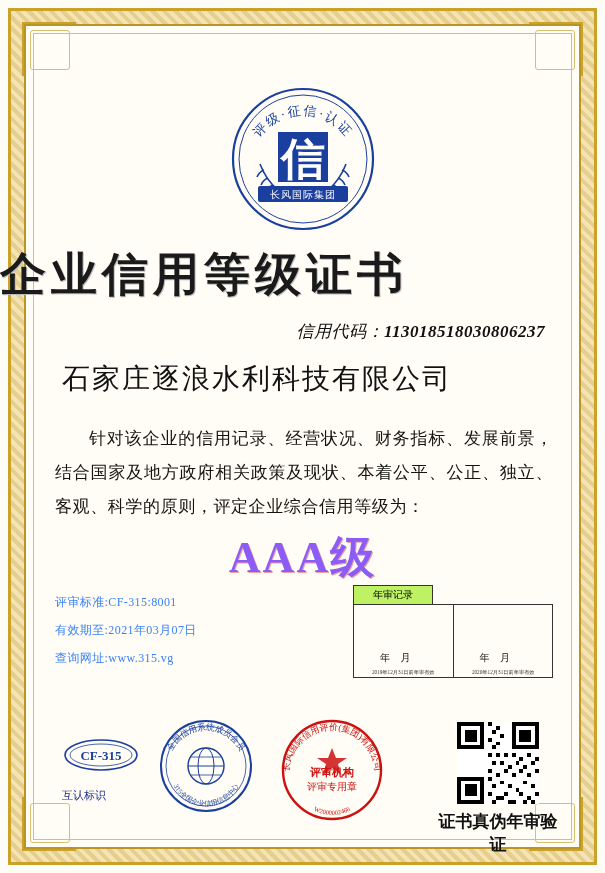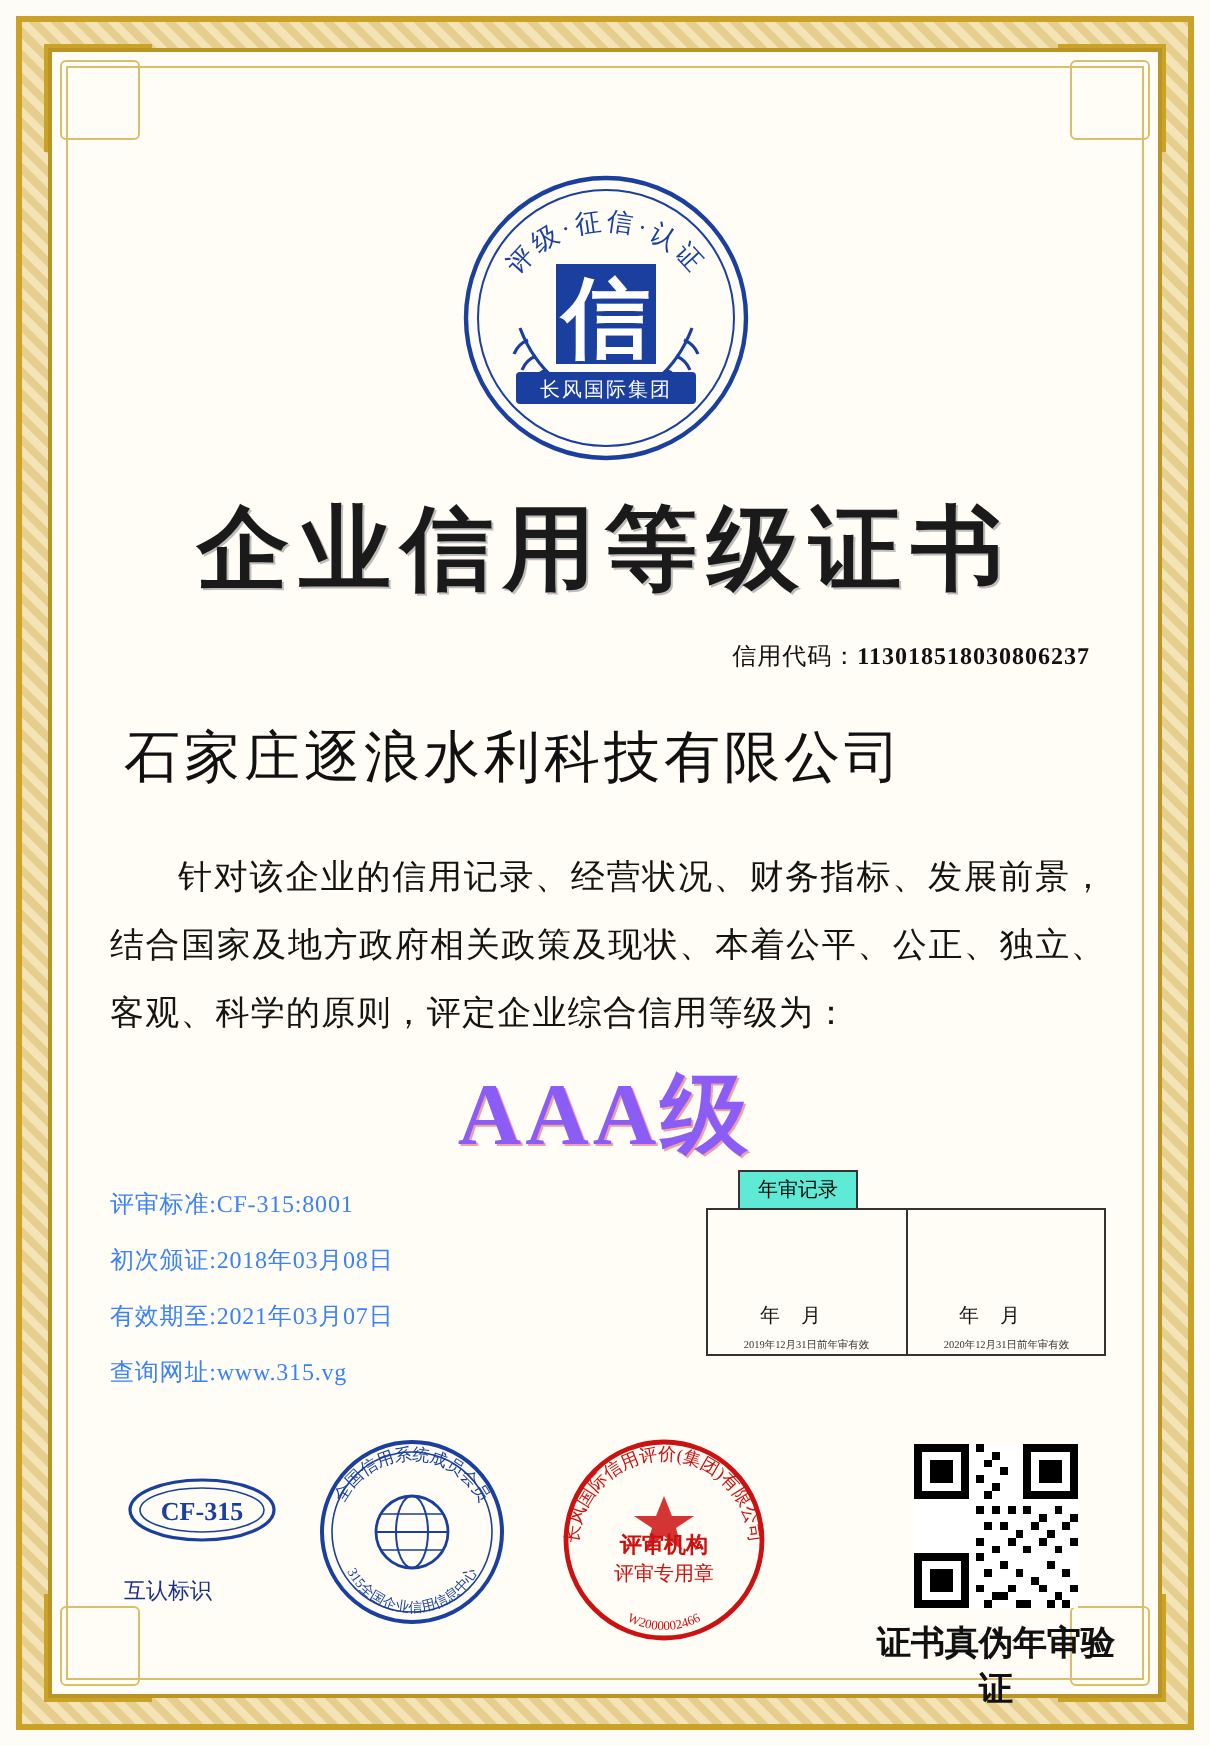--- a/index.html
+++ b/index.html
@@ -73,36 +73,36 @@
     transform: translateX(-50%);
     width: 146px;
     height: 146px;
   }
 
   
   .main-title {
     position: absolute;
     left: 0; right: 0;
     top: 244px;
-    text-align: center;
     font-family: "Liberation Serif", serif;
     font-size: 46px;
     font-weight: bold;
     letter-spacing: 5px;
     color: #1a1a1a;
     text-shadow: 1px 1px 0 #bdbdbd;
   }
 
   .credit-code {
     position: absolute;
     right: 60px;
     top: 320px;
-    font-size: 12px;
+    font-size: 17px;
     color: #111;
     letter-spacing: 0.5px;
+    font-style: italic;
   }
   .credit-code .code-num {
     font-weight: bold;
     font-family: "Liberation Serif", serif;
   }
 
   .company-name {
     position: absolute;
     left: 62px;
     top: 360px;
@@ -154,25 +154,24 @@
     position: absolute;
     right: 52px;
     top: 585px;
     width: 200px;
   }
   .review-title {
     border: 1px solid #333;
     border-bottom: none;
     font-size: 10px;
     padding: 2px 4px;
-    width: 60px;
+    width: 80px;
     box-sizing: border-box;
     text-align: center;
-    background: #5eead4;
-    margin-left: 16px;
+    background: #bef264;
   }
   .review-grid {
     display: flex;
     border: 1px solid #333;
     height: 72px;
   }
   .review-cell {
     flex: 1;
     position: relative;
     border-right: 1px solid #333;
@@ -292,21 +291,20 @@
   </div>
 
   <div class="company-name">石家庄逐浪水利科技有限公司</div>
 
   <div class="body-text">针对该企业的信用记录、经营状况、财务指标、发展前景，结合国家及地方政府相关政策及现状、本着公平、公正、独立、客观、科学的原则，评定企业综合信用等级为：</div>
 
   <div class="grade">AAA级</div>
 
   <div class="details">
     <div>评审标准:CF-315:8001</div>
-    <div>初次颁证:2018年03月08日</div>
     <div>有效期至:2021年03月07日</div>
     <div>查询网址:www.315.vg</div>
   </div>
 
   <div class="review-box">
     <div class="review-title">年审记录</div>
     <div class="review-grid">
       <div class="review-cell">
         <div class="ym">年 月</div>
         <div class="note">2019年12月31日前年审有效</div>

